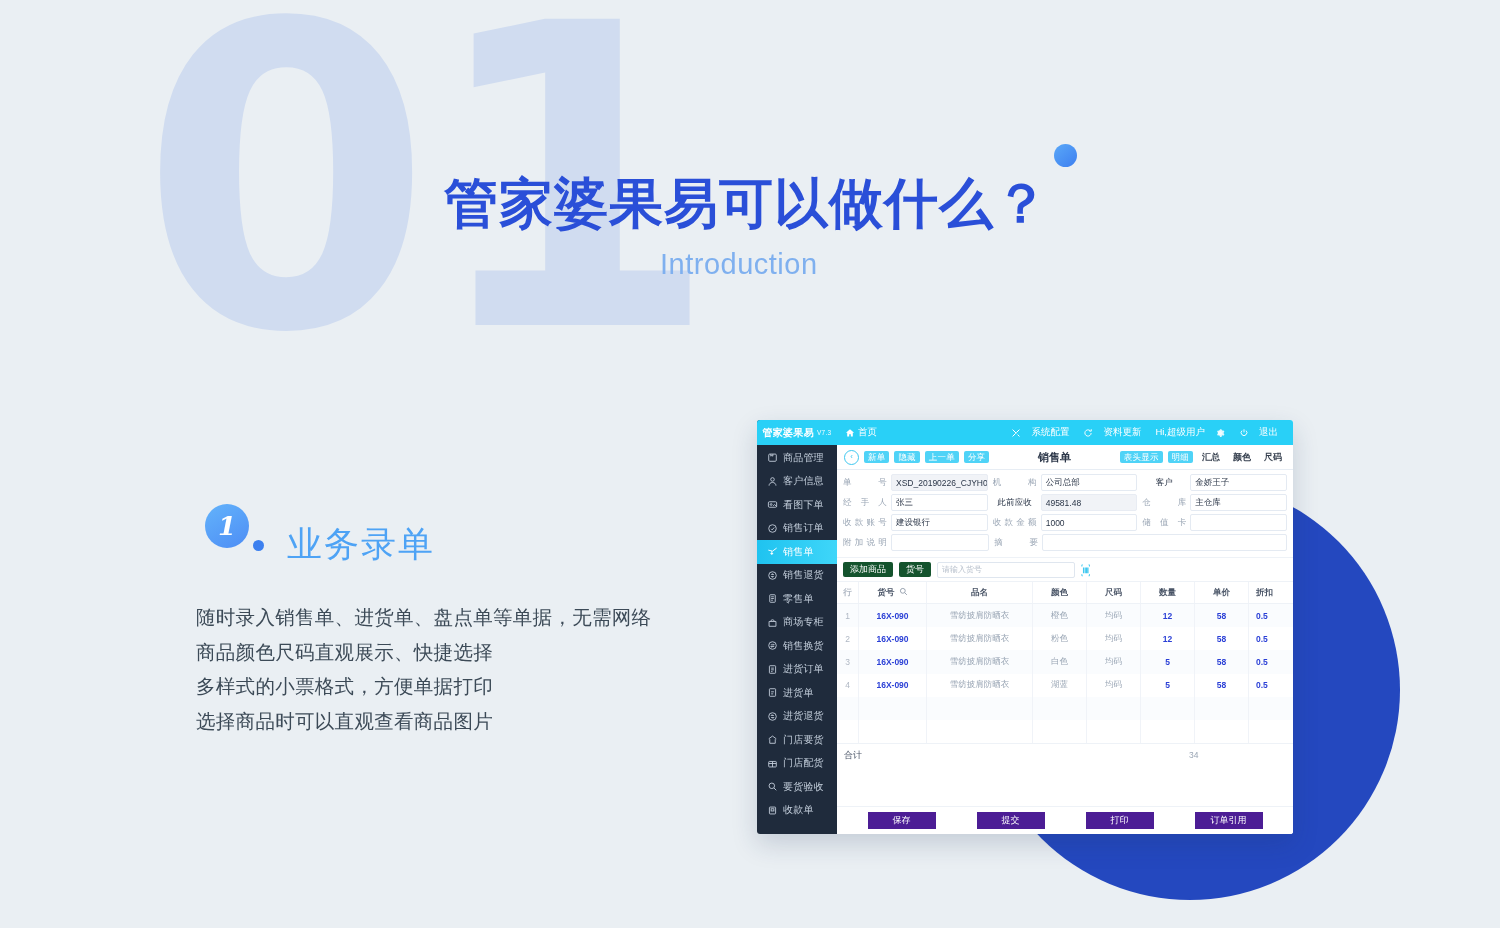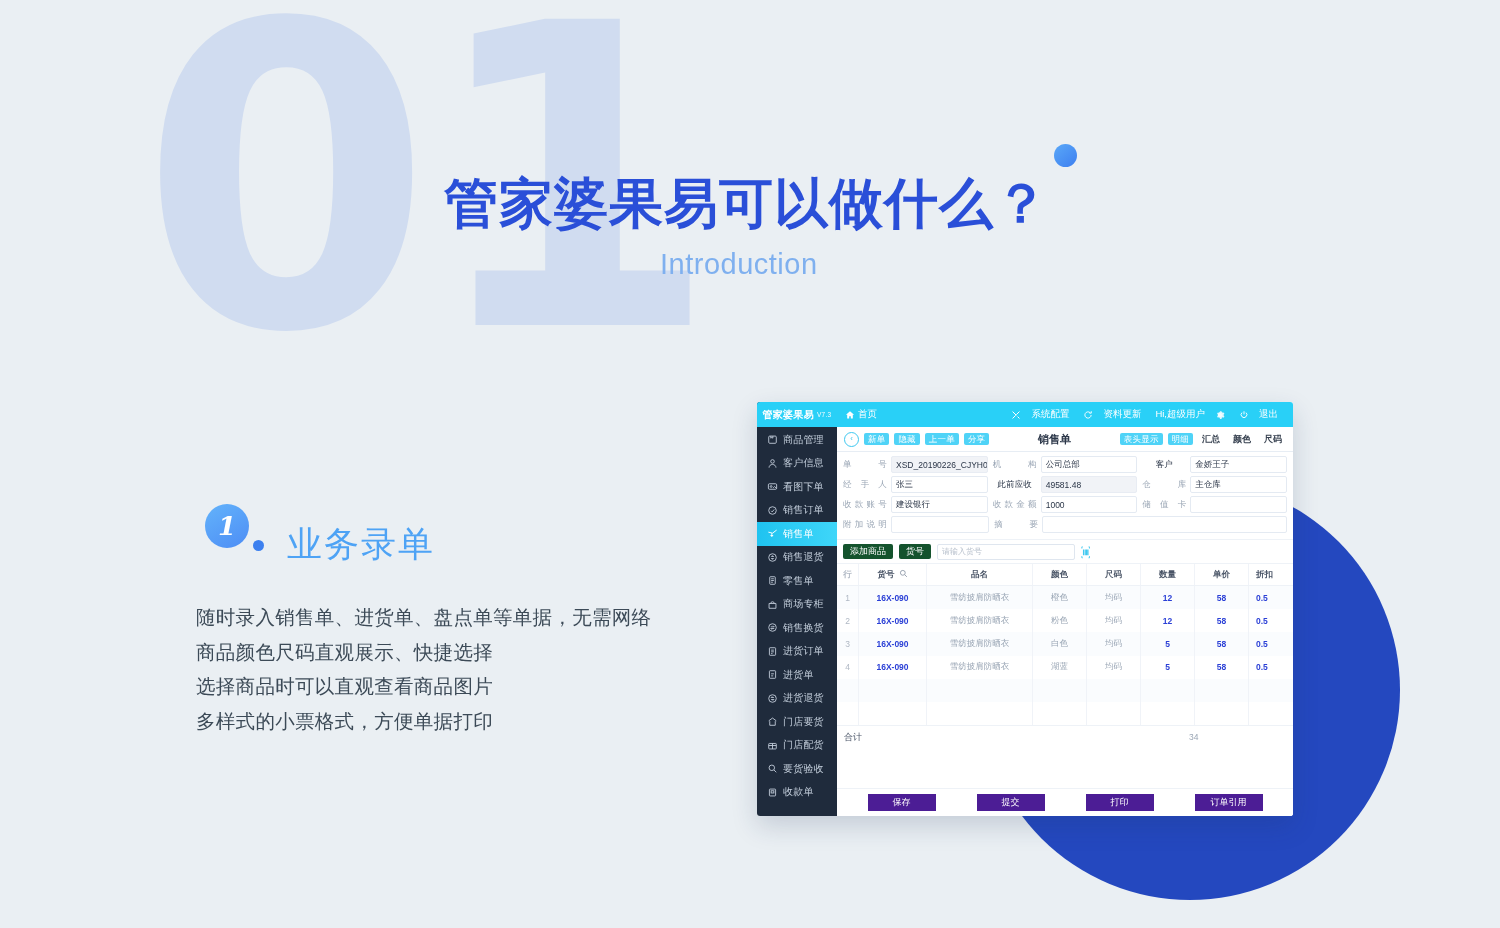--- a/index.html
+++ b/index.html
@@ -57,21 +57,21 @@
     font-size:35px;font-weight:normal;color:#4ea3f5;letter-spacing:2px;white-space:nowrap;
   }
   .feature-lines{
     position:absolute;left:196px;top:600px;width:520px;
     font-size:19.5px;color:#3c4a57;line-height:34.5px;letter-spacing:.3px;
   }
   .feature-lines div{white-space:nowrap;}
 
   
   .app{
-    position:absolute;left:757px;top:402px;width:536px;height:414px;
+    position:absolute;left:757px;top:420px;width:536px;height:414px;
     box-shadow:0 10px 26px rgba(30,50,90,.18);
     background:#fff;border-radius:3px;overflow:hidden;
     display:flex;
   }
   
   .sidebar{
     width:80px;flex:0 0 80px;background:#1f2b3c;
     display:flex;flex-direction:column;
   }
   .brand{
@@ -197,22 +197,22 @@
 
   <div class="badge-wrap">
     <div class="badge-circle">1</div>
     <div class="badge-dot"></div>
     <div class="feature-title">业务录单</div>
   </div>
 
   <div class="feature-lines">
     <div>随时录入销售单、进货单、盘点单等单据，无需网络</div>
     <div>商品颜色尺码直观展示、快捷选择</div>
+    <div>多样式的小票格式，方便单据打印</div>
     <div>选择商品时可以直观查看商品图片</div>
-    <div>多样式的小票格式，方便单据打印</div>
   </div>
 
   <div class="app">
 
     <div class="sidebar">
       <div class="brand">
         <span>管家婆果易</span>
         <span class="ver">V7.3</span>
       </div>
       <div class="menu">

